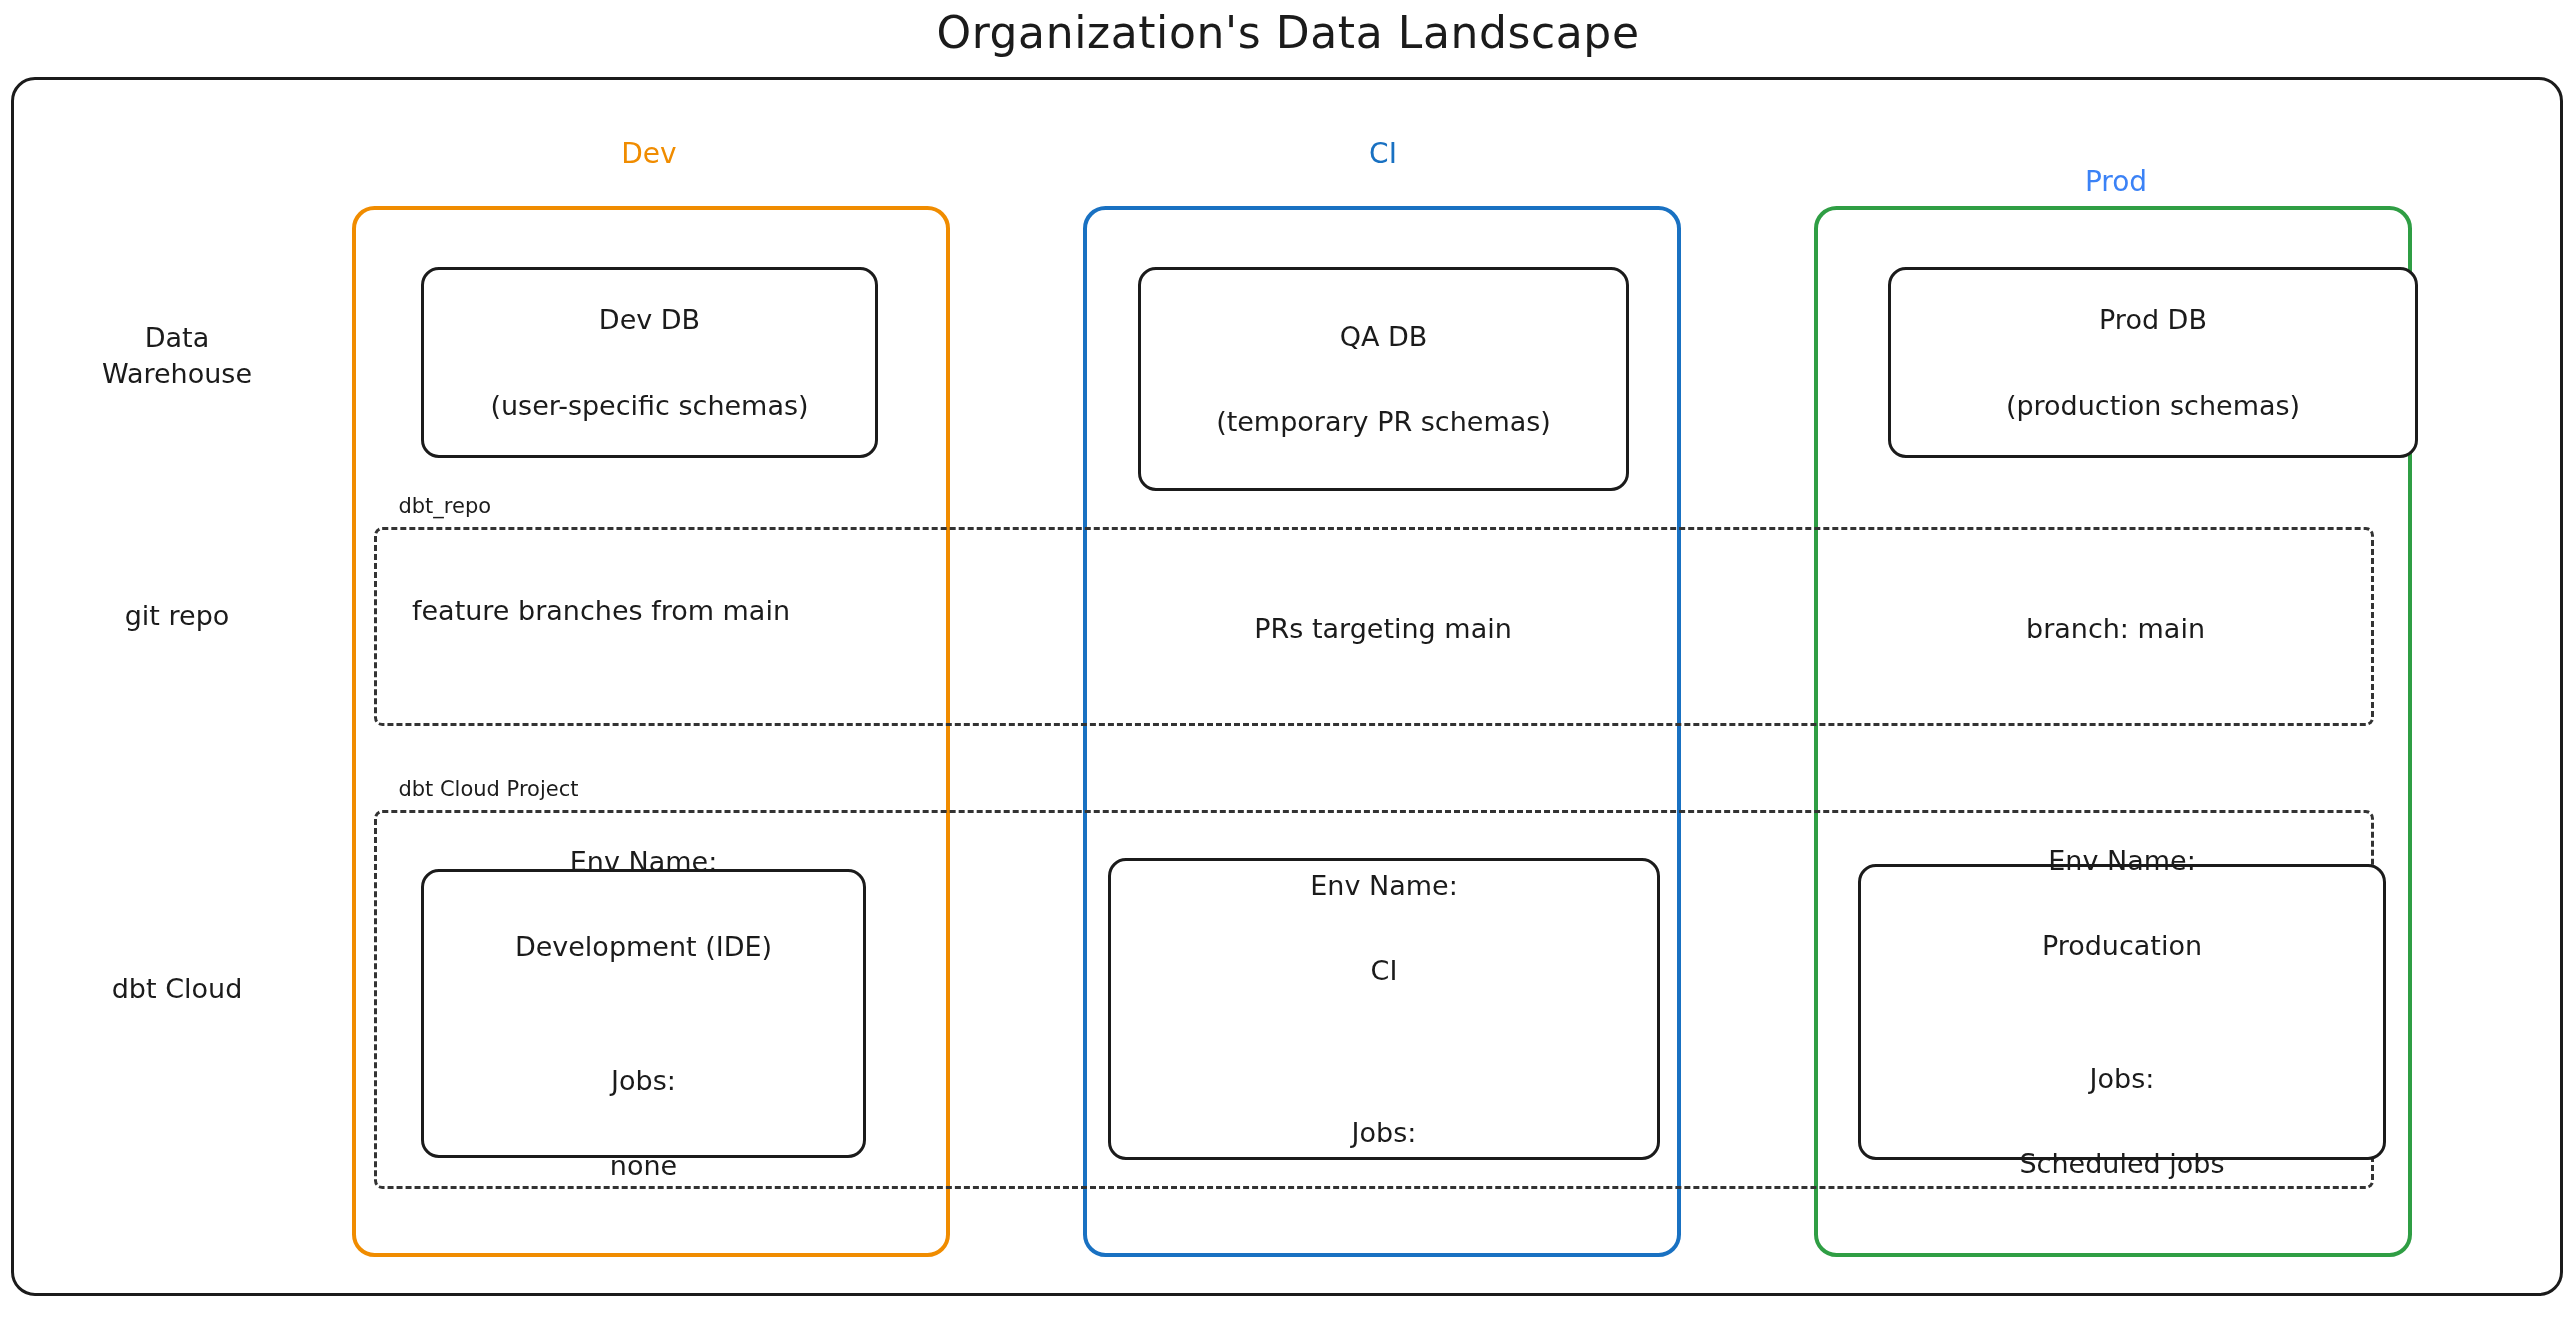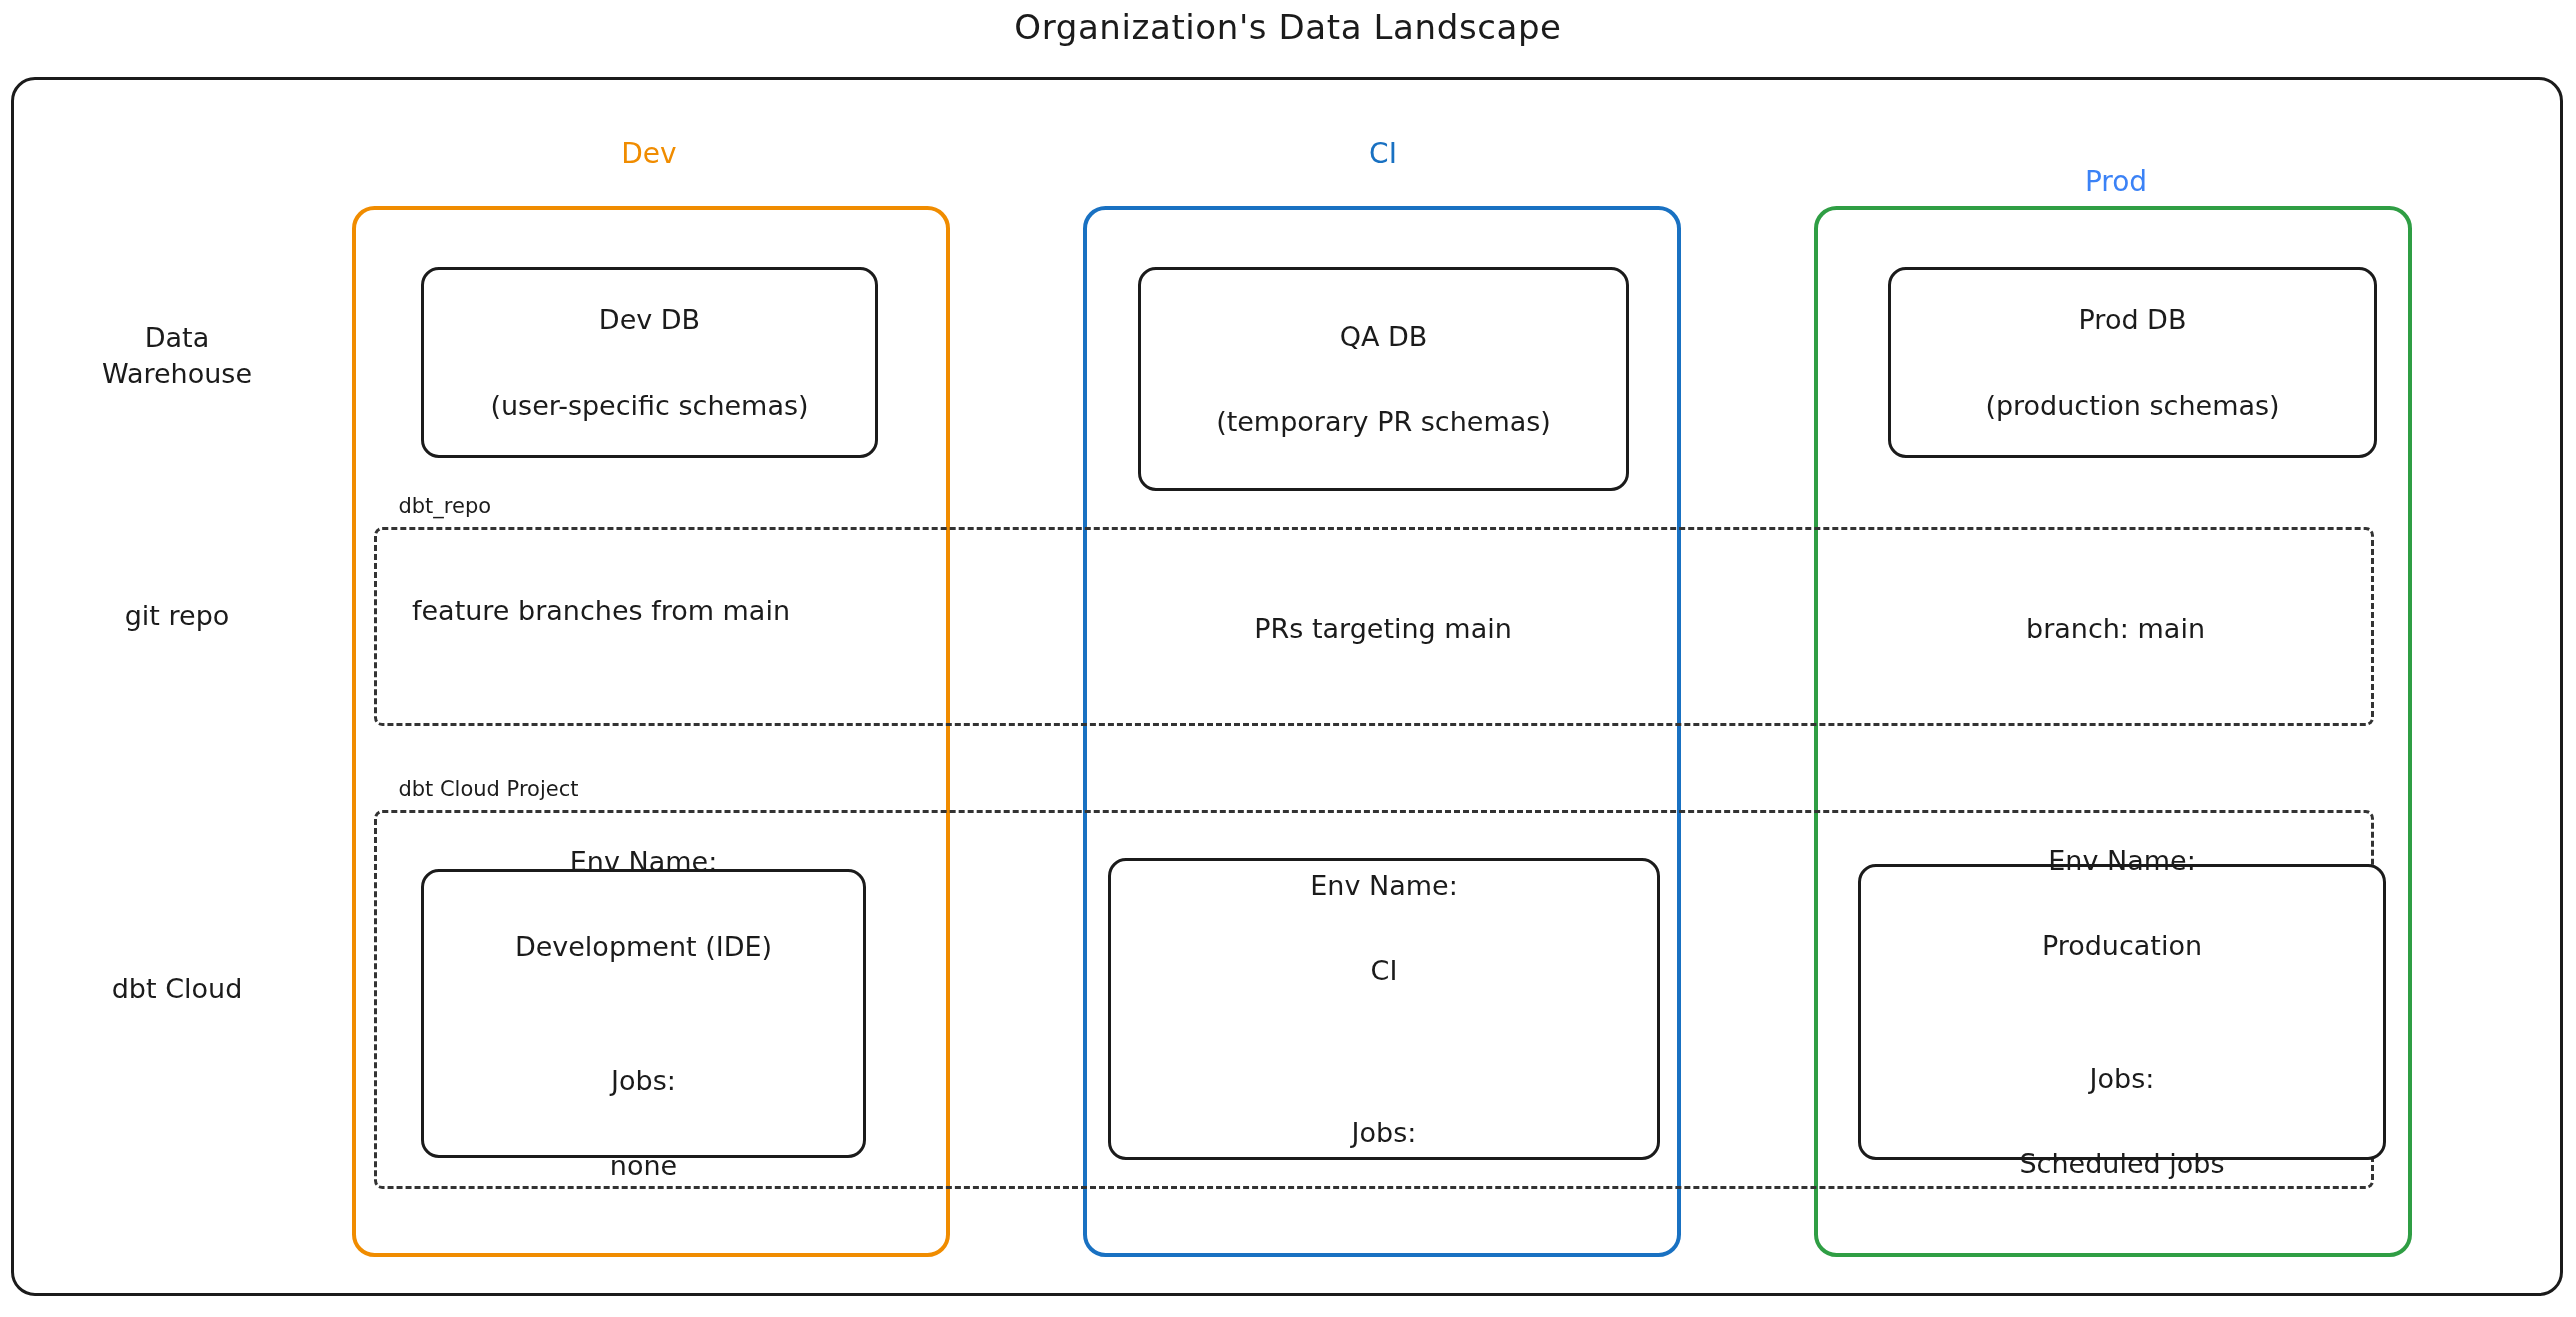--- a/index.html
+++ b/index.html
@@ -15,21 +15,21 @@
     position: relative;
   }
 
   
   #diagram-title {
     position: absolute;
     top: 7px;
     left: 0;
     width: 2576px;
     text-align: center;
-    font-size: 34px;
+    font-size: 44px;
     color: #1b1b1b;
     letter-spacing: 0.6px;
     font-family: "DejaVu Sans", sans-serif;
   }
 
   
   #outer-frame {
     position: absolute;
     left: 10.7px;
     top: 77px;
@@ -124,21 +124,21 @@
     line-height: 1.38;
     padding: 6px 10.7px;
     gap: 48px;
   }
   .node-line { display: block; white-space: nowrap; }
   .node-spacer { display: block; height: 32px; }
 
   
   #node-dev-db  { left: 421px;  top: 267px; width: 457px; height: 191px; }
   #node-qa-db   { left: 1138px; top: 267px; width: 491px; height: 224px; }
-  #node-prod-db { left: 1888px; top: 267px; width: 489px; height: 191px; }
+  #node-prod-db { left: 1888px; top: 267px; width: 530px; height: 191px; }
 
   
   .git-text {
     position: absolute;
     text-align: center;
     font-size: 27px;
     color: #1b1b1b;
     line-height: 1.38;
   }
   #git-text-dev  { left: 379px;  top: 592px; width: 444px; }

